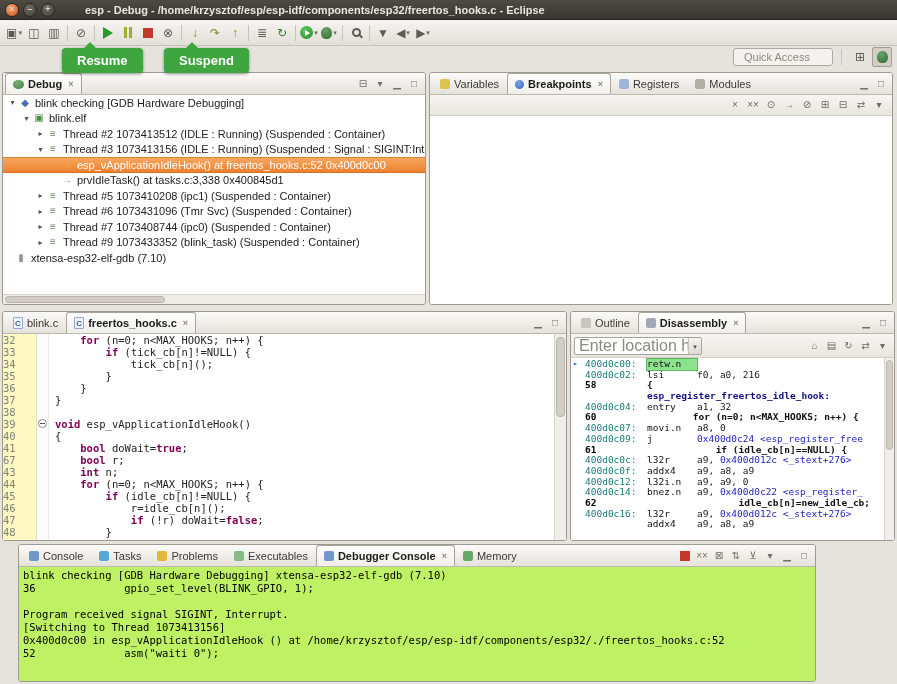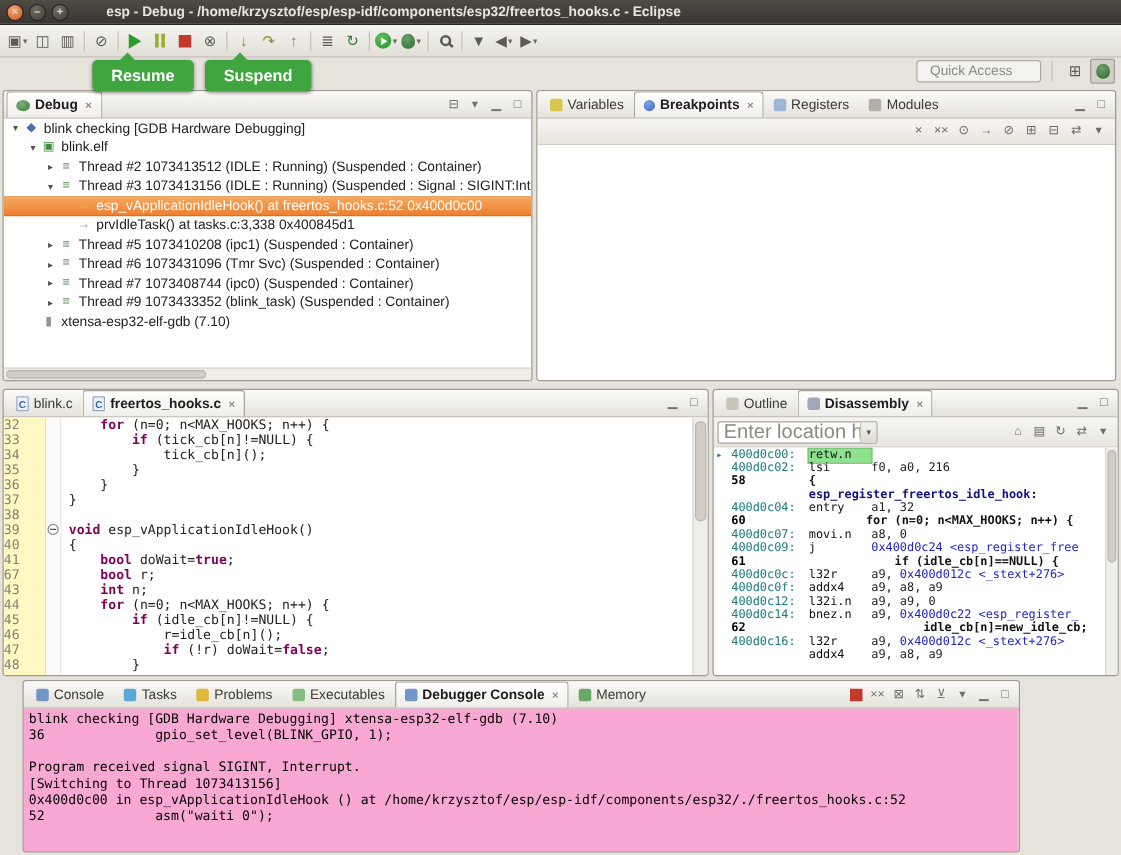--- a/index.html
+++ b/index.html
@@ -32,21 +32,21 @@
   .k-search::after{content:"";position:absolute;width:5px;height:2px;background:#5e5b55;transform:rotate(45deg);right:-4px;bottom:-2px}
 
   
   .row2-right{position:absolute;right:5px;top:47px;display:flex;align-items:center;gap:5px;z-index:5}
   .quick-access{border:1px solid #aeaaa2;border-radius:3px;background:#f4f2ee;color:#8d897f;padding:2px 22px 2px 10px;font-size:11px}
   #perspective-icons{display:flex;align-items:center;gap:2px}
 
   
   .callout{position:absolute;background:#3fa53f;color:#fff;font-weight:bold;font-size:13px;padding:5px 15px;border-radius:4px;box-shadow:0 1px 3px rgba(0,0,0,.45);z-index:99}
   .callout::before{content:"";position:absolute;top:-6px;left:22px;border-left:6px solid transparent;border-right:6px solid transparent;border-bottom:6px solid #3fa53f}
-  .callout-resume{left:74px;top:48px}
+  .callout-resume{left:62px;top:48px}
   .callout-suspend{left:164px;top:48px}
 
   
   .panel{position:absolute;background:#f4f2ef;border:1px solid #9e9a92;border-radius:3px;display:flex;flex-direction:column;overflow:hidden}
   .tabbar{flex:0 0 22px;background:linear-gradient(#fbfaf8,#e5e2db);border-bottom:1px solid #bcb8b0;display:flex;align-items:flex-end;padding-left:2px}
   .tab{height:21px;display:flex;align-items:center;gap:4px;padding:0 7px;color:#3c3a36;white-space:nowrap;border:1px solid transparent;border-bottom:none}
   .tab.sel{background:linear-gradient(#ffffff,#f0eeea);border-color:#a8a49c;border-top-left-radius:3px;border-top-right-radius:3px;font-weight:bold;color:#1d1c1a}
   .tab .close{font-size:9px;color:#8b877f;margin-left:2px}
   .tabspacer{flex:1}
   .paneltools{display:flex;align-items:center;align-self:center;gap:1px;padding-right:3px}
@@ -126,21 +126,21 @@
   .m{display:inline-block;min-width:50px;color:#111}
   .curm{background:#8de28d;outline:1px solid #5cb85c}
   .sym{color:#2424c0}
   .srcl{font-weight:bold;color:#111}
   .lbl2{font-weight:bold;color:#101080}
   .dzsb{flex:0 0 10px;background:#f0eeea;border-left:1px solid #d8d4cc;position:relative}
   .dzsb .thumb{position:absolute;left:1px;right:1px;top:2px;height:90px;background:#d2cec6;border-radius:4px;border:1px solid #b9b5ad}
 
   
   #cs-panel{left:18px;top:544px;width:798px;height:138px}
-  .console-out{flex:1;background:#f9a8d4;font-family:"DejaVu Sans Mono","Liberation Mono",monospace;font-size:10.5px;line-height:13px;padding:2px 4px;white-space:pre;overflow:hidden;color:#000}
+  .console-out{flex:1;background:#bef264;font-family:"DejaVu Sans Mono","Liberation Mono",monospace;font-size:10.5px;line-height:13px;padding:2px 4px;white-space:pre;overflow:hidden;color:#000}
 </style>
 </head>
 <body>
 
 <div id="app">
 
   <div class="titlebar">
     <div class="winbtns" id="winbtns">
         <span class="winbtn close">×</span>
         <span class="winbtn">–</span>
@@ -311,21 +311,21 @@
         <div class="trow" style="padding-left: 32px;">
           <span class="arr">▸</span>
           <span class="ticon tic-thread"></span>
           <span class="tlabel">Thread #7 1073408744 (ipc0) (Suspended : Container)</span>
         </div>
         <div class="trow" style="padding-left: 32px;">
           <span class="arr">▸</span>
           <span class="ticon tic-thread"></span>
           <span class="tlabel">Thread #9 1073433352 (blink_task) (Suspended : Container)</span>
         </div>
-        <div class="trow" style="padding-left: 18px;">
+        <div class="trow" style="">
           <span class="arr">&nbsp;</span>
           <span class="ticon tic-gdb"></span>
           <span class="tlabel">xtensa-esp32-elf-gdb (7.10)</span>
         </div>
       </div>
     <div class="hsb">
         <div class="thumb"></div>
       </div>
   </div>
 

